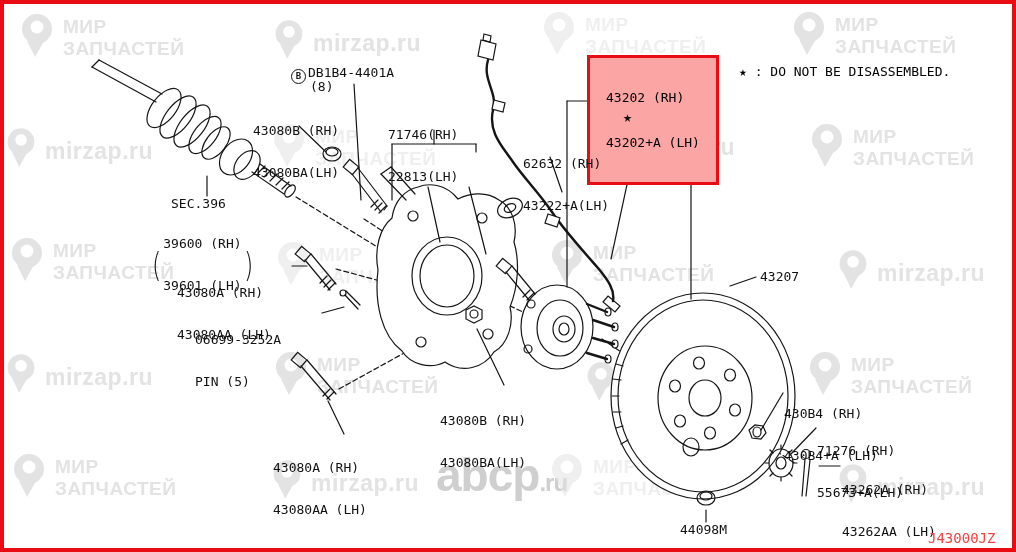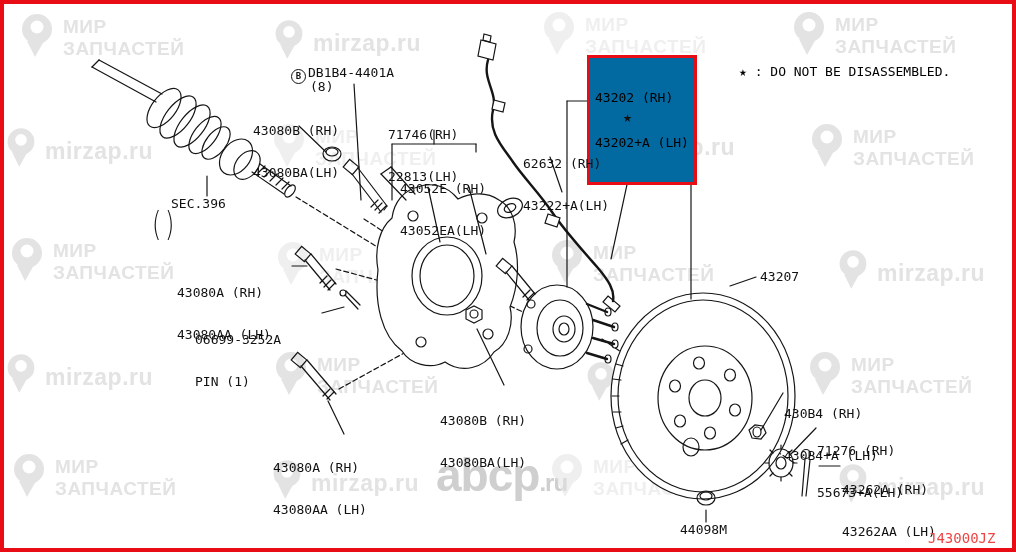--- a/index.html
+++ b/index.html
@@ -19,22 +19,22 @@
   .wm-abcp .tld{font-size:24px;}
   
   .art{position:absolute;left:0;top:0;}
   .art *{stroke:#151515;fill:none;stroke-width:1.2;stroke-linecap:round;}
   .art .fw{fill:#ffffff;}
   .art .dash{stroke-dasharray:5 3;stroke-width:1;}
   .art .thick{stroke-width:2.4;}
   .art .heavy{stroke-width:3;}
   
   .lbl{position:absolute;font:13px/14px "DejaVu Sans Mono",monospace;color:#111;white-space:pre;z-index:3;}
-  .hlbox{position:absolute;left:583px;top:51px;border:3px solid #e80c14;background:#0369a1;
-         padding:2px 5px;z-index:3;font:13px/15px "DejaVu Sans Mono",monospace;white-space:pre;}
+  .hlbox{position:absolute;left:583px;top:51px;border:3px solid #e80c14;background:#fca5a5;
+         padding:2px 16px;z-index:3;font:13px/15px "DejaVu Sans Mono",monospace;white-space:pre;}
   .note{position:absolute;left:735px;top:45px;z-index:3;font:13px/14px "DejaVu Sans Mono",monospace;white-space:pre;margin-top:16px;}
   .starmark{position:absolute;left:619px;top:104px;font-size:15px;color:#111;z-index:3;}
   .badge{display:inline-block;width:13px;height:13px;border:1.4px solid #111;border-radius:50%;
          font:bold 9px/13px "DejaVu Sans Mono",monospace;text-align:center;vertical-align:-2px;margin-right:2px;}
   .secgrp{position:absolute;left:146px;top:205px;display:flex;align-items:center;z-index:3;}
   .bigparen{font:300 34px/30px "DejaVu Sans",sans-serif;color:#111;transform:scaleX(.7);}
   .code{position:absolute;left:924px;top:526px;font:14px "DejaVu Sans Mono",monospace;color:#ef4444;z-index:3;}
 </style>
 </head>
 <body>
@@ -497,44 +497,44 @@
   <div class="lbl" style="left:249px;top:92px">
     <div>43080B (RH)</div>
     <div>43080BA(LH)</div>
   </div>
 
   <div class="lbl" style="left:384px;top:96px">
     <div>71746(RH)</div>
     <div>22813(LH)</div>
   </div>
 
-  <div class="lbl" style="left:396px;top:150px">
-    <div>43052E (RH)</div>
-    <div>43052EA(LH)</div>
-  </div>
 
   <div class="lbl" style="left:519px;top:125px">
     <div>62632 (RH)</div>
     <div>43222+A(LH)</div>
   </div>
 
   <div class="lbl" style="left:167px;top:193px">SEC.396</div>
   <div class="secgrp">
     <span class="bigparen">(</span>
+    <div class="lbl" style="position:static">
+      <div>39600 (RH)</div>
+      <div>39601 (LH)</div>
+    </div>
     <span class="bigparen">)</span>
   </div>
 
   <div class="lbl" style="left:173px;top:254px">
     <div>43080A (RH)</div>
     <div>43080AA (LH)</div>
   </div>
 
   <div class="lbl" style="left:191px;top:301px">
     <div>06699-3252A</div>
-    <div>PIN (1)</div>
+    <div>PIN (5)</div>
   </div>
 
   <div class="lbl" style="left:436px;top:382px">
     <div>43080B (RH)</div>
     <div>43080BA(LH)</div>
   </div>
 
   <div class="lbl" style="left:269px;top:429px">
     <div>43080A (RH)</div>
     <div>43080AA (LH)</div>

